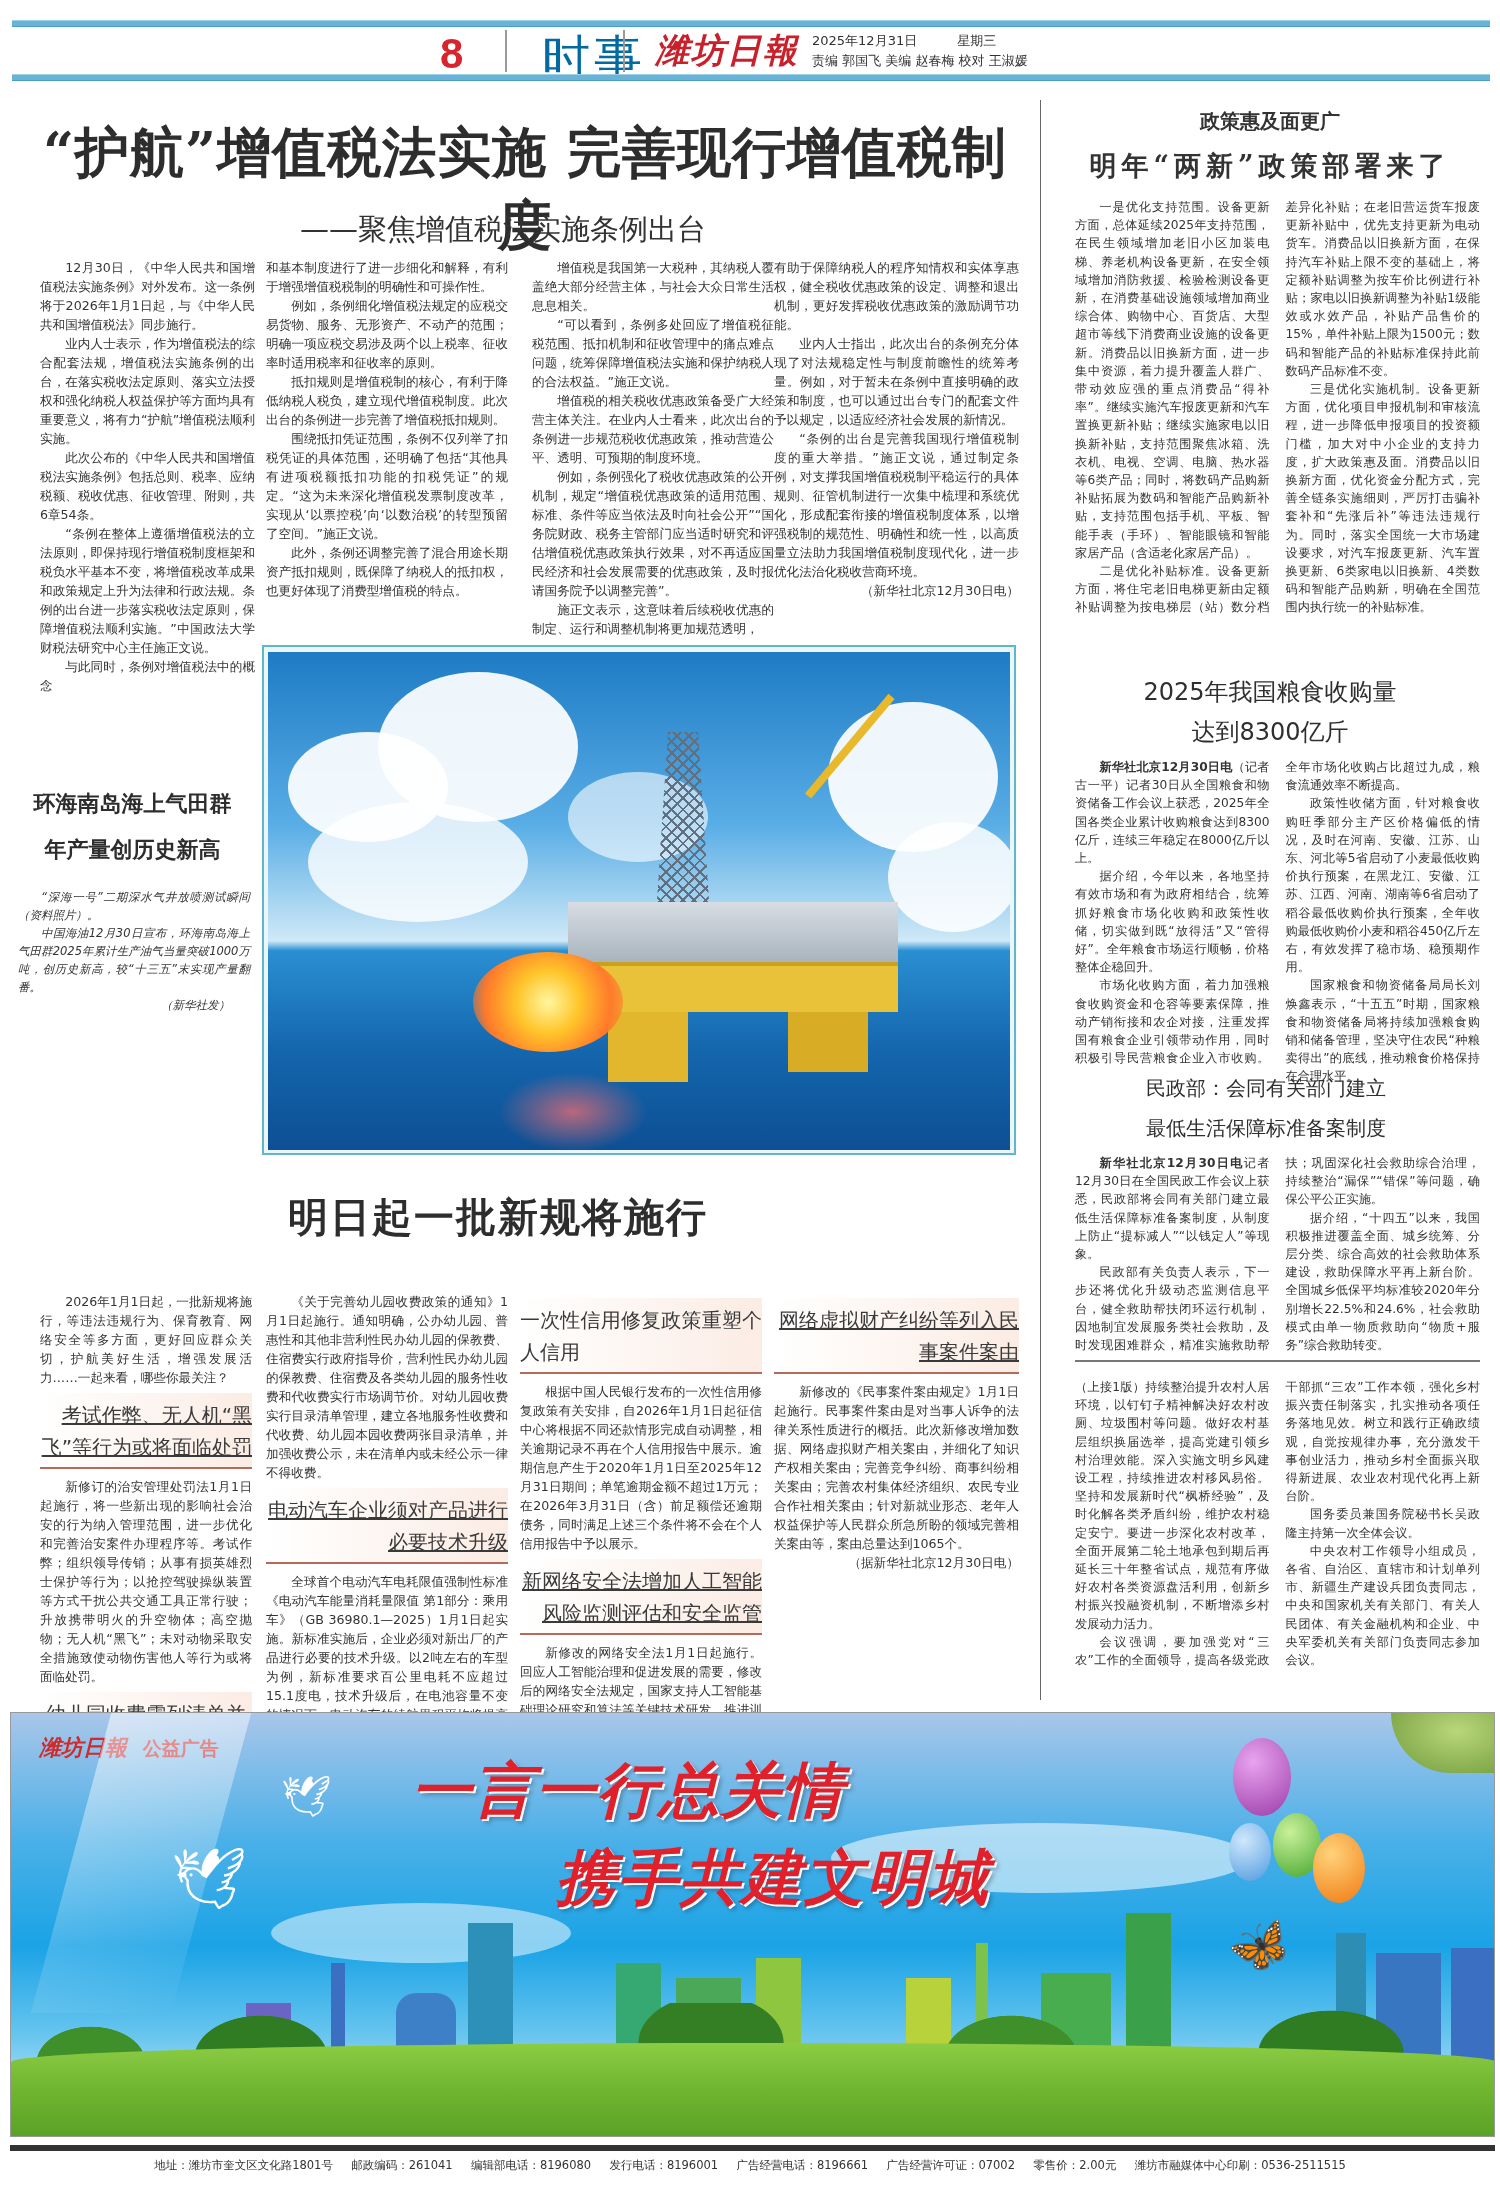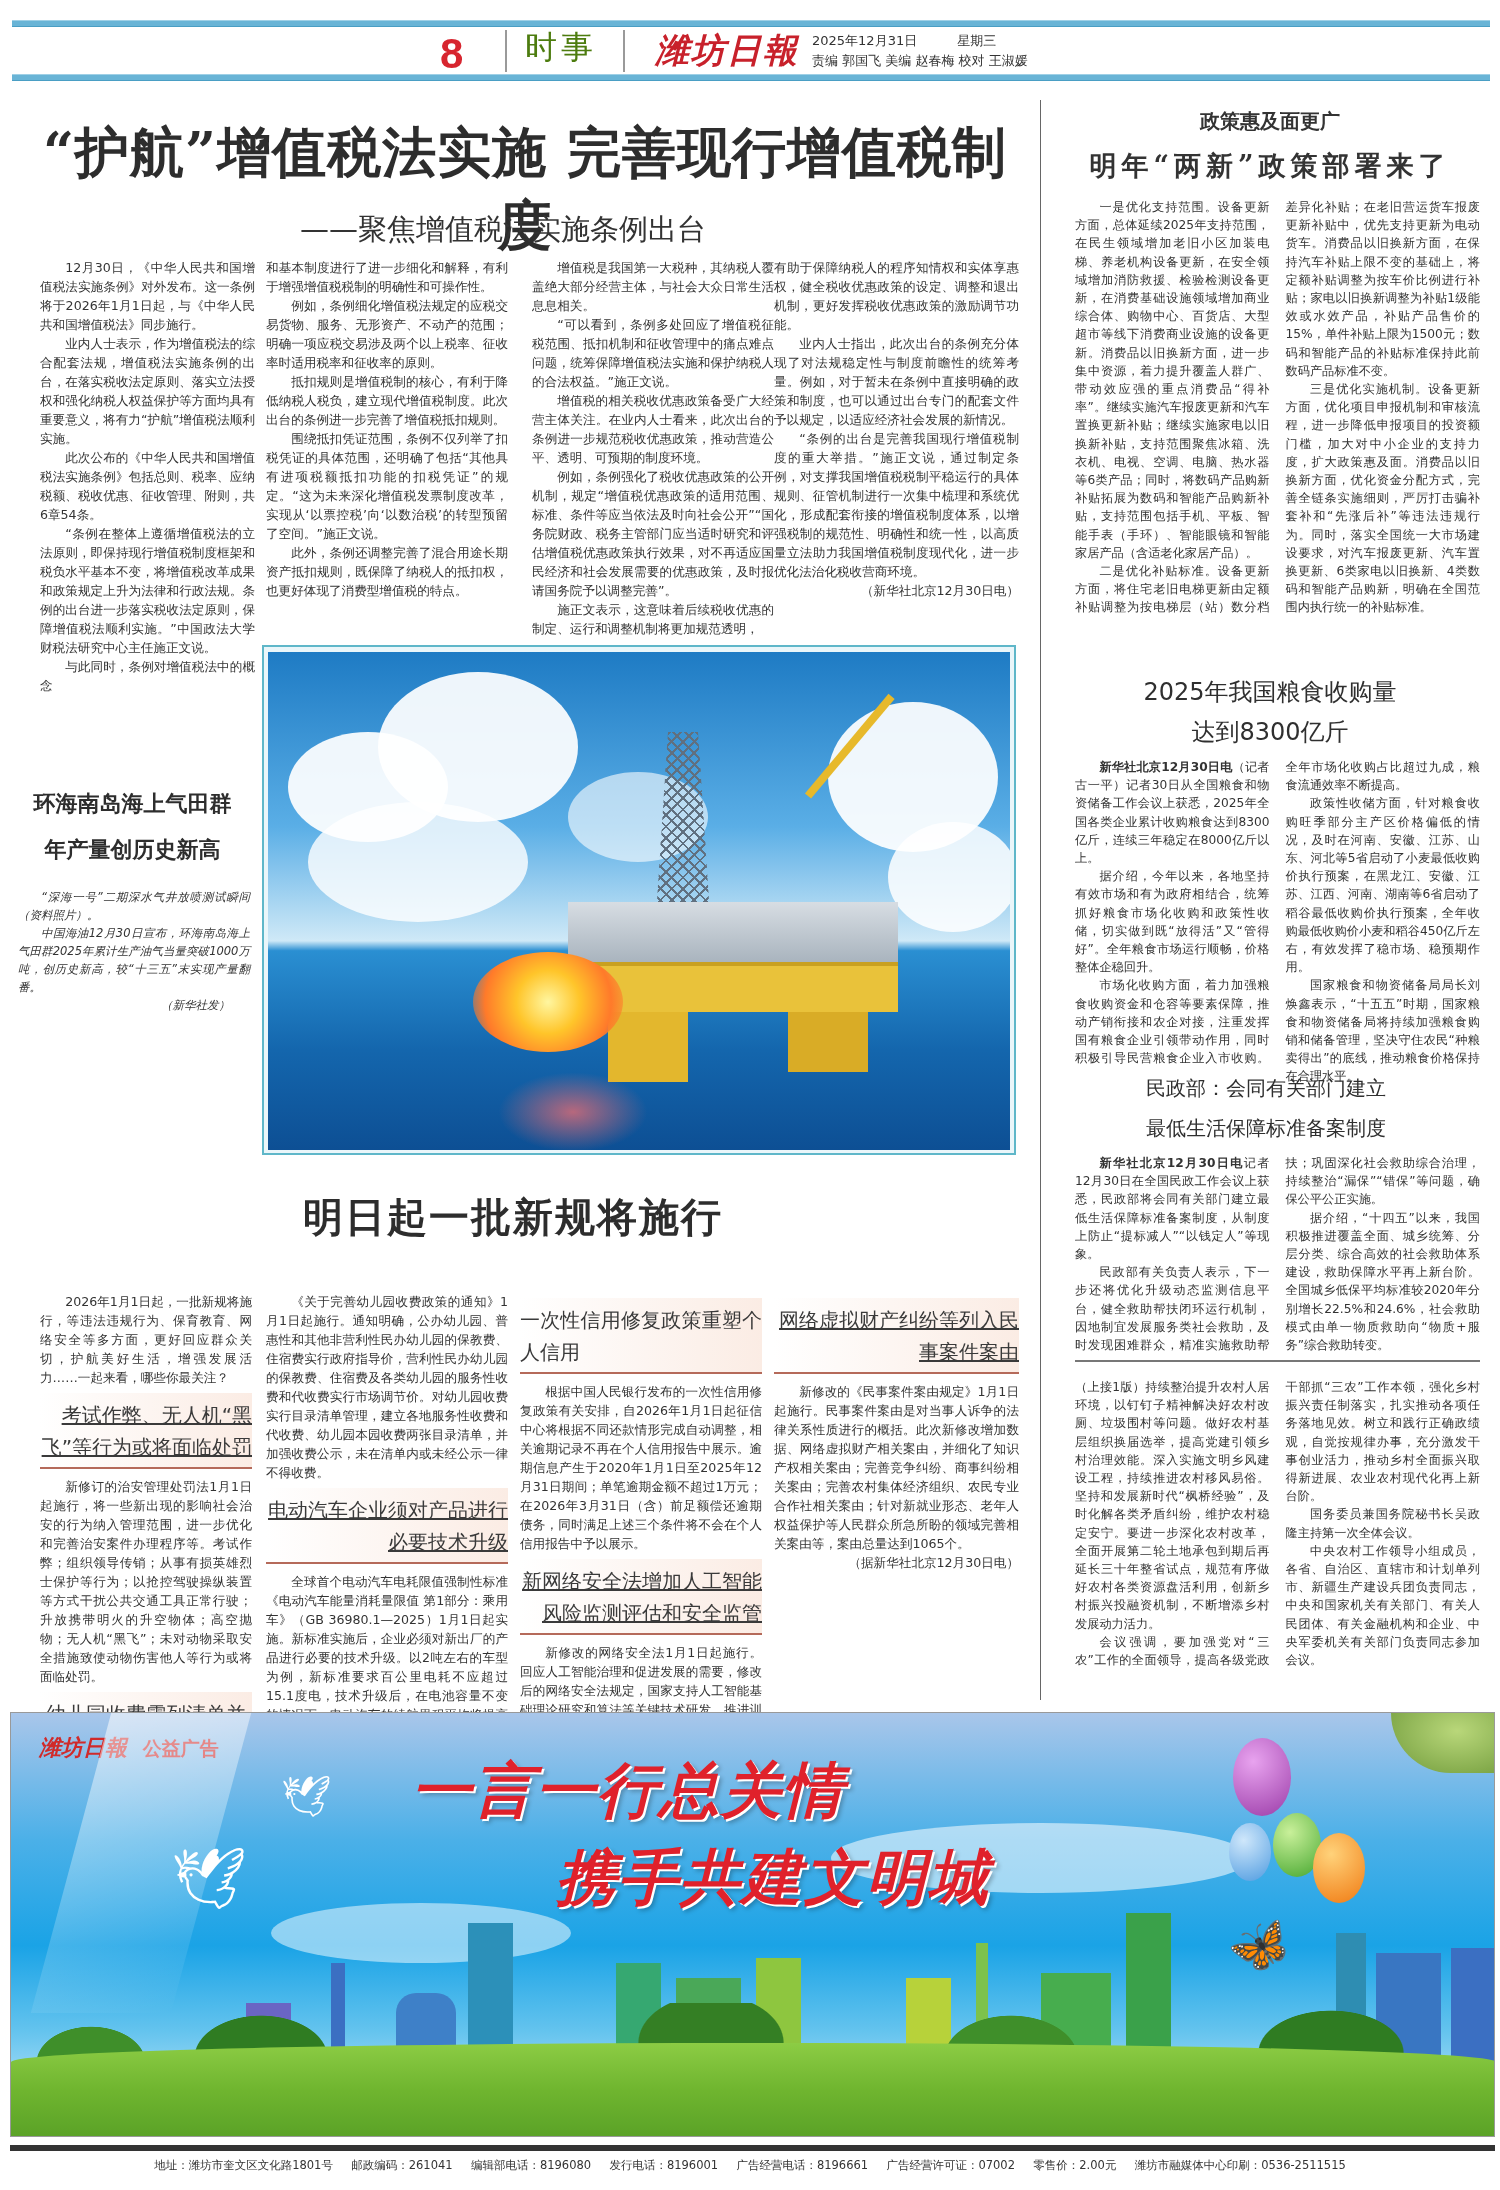--- a/index.html
+++ b/index.html
@@ -8,21 +8,21 @@
   .abs{position:absolute;}
   .serif{font-family:"DejaVu Serif","Liberation Serif",serif;}
   .p{font-size:12.6px;line-height:19px;text-align:justify;color:#333;}
   .p p{text-indent:2em;}
   .p p.ni{text-indent:0;}
   .dateline{font-weight:bold;}
   .byline{text-align:right;text-indent:0 !important;}
   .rule-blue{height:7px;background:#69b4d6;border-top:1px solid #9fd0e6;border-bottom:1px solid #4a9ec4;}
   .pgnum{left:440px;top:30px;font-size:42px;font-weight:bold;color:#d7252f;font-family:"Liberation Sans",sans-serif;}
   .sep{width:2px;height:42px;background:#9a9a9a;top:30px;}
-  .section{left:525px;top:26px;font-size:32px;color:#4d7c0f;letter-spacing:4px;}
+  .section{left:542px;top:26px;font-size:48px;color:#0369a1;letter-spacing:4px;}
   .logo{left:655px;top:28px;font-size:34px;color:#c8212b;font-style:italic;font-weight:bold;font-family:"DejaVu Serif",serif;letter-spacing:2px;}
   .meta1{left:812px;top:32px;font-size:13px;color:#333;}
   .meta2{left:812px;top:52px;font-size:13px;color:#333;}
   .vrule{width:1px;background:#666;}
   .hl-main{left:30px;top:117px;width:990px;font-size:54px;font-weight:bold;color:#2d2d2d;text-align:center;letter-spacing:1px;}
   .hl-sub{left:300px;top:210px;width:500px;font-size:29px;color:#333;text-align:left;}
   .sub-head{font-size:20px;color:#3a3a3a;padding:6px 0 4px 0;background:linear-gradient(90deg,#fff 0%,#fbece4 100%);border-bottom:2px solid #b56a5a;margin:6px 0 8px 0;line-height:32px;}
   .sub-head.right{text-align:right;text-decoration:underline;}
   .photo-frame{left:262px;top:645px;width:754px;height:510px;border:2px solid #5fb7c9;background:#eaf6fa;}
   .photo{position:absolute;left:4px;top:5px;width:742px;height:498px;overflow:hidden;background:linear-gradient(180deg,#1e7bc4 0%,#5aaee6 35%,#cfe9f7 58%,#2a8fd2 60%,#1466ad 80%,#0d4f94 100%);}
@@ -108,21 +108,21 @@
     <div class="rig" style="left:300px;top:310px;width:330px;height:50px;background:#e9c23a;border-top:4px solid #c9a020;"></div>
     <div class="rig" style="left:300px;top:250px;width:330px;height:60px;background:linear-gradient(180deg,#d7dde3,#a9b4be);"></div>
     <div class="rig" style="left:340px;top:360px;width:80px;height:70px;background:#e3b72d;"></div>
     <div class="rig" style="left:520px;top:360px;width:80px;height:60px;background:#d9ac26;"></div>
 
     <div class="rig" style="left:205px;top:300px;width:150px;height:100px;border-radius:50%;background:radial-gradient(circle,#fff6a0 0%,#ffc52a 35%,#ff7a2a 70%,rgba(255,90,60,0) 100%);"></div>
     <div class="rig" style="left:230px;top:420px;width:150px;height:80px;background:radial-gradient(ellipse,#ff6f6f 0%,rgba(255,90,90,0) 70%);opacity:.7;"></div>
   </div>
 </div>
 
-<div class="abs serif" style="left:203px;top:1190px;width:620px;text-align:center;font-size:40px;font-weight:bold;color:#2d2d2d;letter-spacing:2px;">明日起一批新规将施行</div>
+<div class="abs serif" style="left:188px;top:1190px;width:620px;text-align:center;font-size:40px;font-weight:bold;color:#2d2d2d;letter-spacing:2px;">明日起一批新规将施行</div>
 
 <div class="abs p" style="left:40px;top:1292px;width:212px;">
   <p>2026年1月1日起，一批新规将施行，等违法违规行为、保育教育、网络安全等多方面，更好回应群众关切，护航美好生活，增强发展活力……一起来看，哪些你最关注？</p>
   <div class="sub-head right">考试作弊、无人机“黑飞”等行为或将面临处罚</div>
   <p>新修订的治安管理处罚法1月1日起施行，将一些新出现的影响社会治安的行为纳入管理范围，进一步优化和完善治安案件办理程序等。考试作弊；组织领导传销；从事有损英雄烈士保护等行为；以抢控驾驶操纵装置等方式干扰公共交通工具正常行驶；升放携带明火的升空物体；高空抛物；无人机“黑飞”；未对动物采取安全措施致使动物伤害他人等行为或将面临处罚。</p>
   <div class="sub-head" style="text-align:center;">幼儿园收费需列清单并公示</div>
 </div>
 <div class="abs p" style="left:266px;top:1292px;width:242px;">
   <p>《关于完善幼儿园收费政策的通知》1月1日起施行。通知明确，公办幼儿园、普惠性和其他非营利性民办幼儿园的保教费、住宿费实行政府指导价，营利性民办幼儿园的保教费、住宿费及各类幼儿园的服务性收费和代收费实行市场调节价。对幼儿园收费实行目录清单管理，建立各地服务性收费和代收费、幼儿园本园收费两张目录清单，并加强收费公示，未在清单内或未经公示一律不得收费。</p>
   <div class="sub-head right">电动汽车企业须对产品进行必要技术升级</div>

